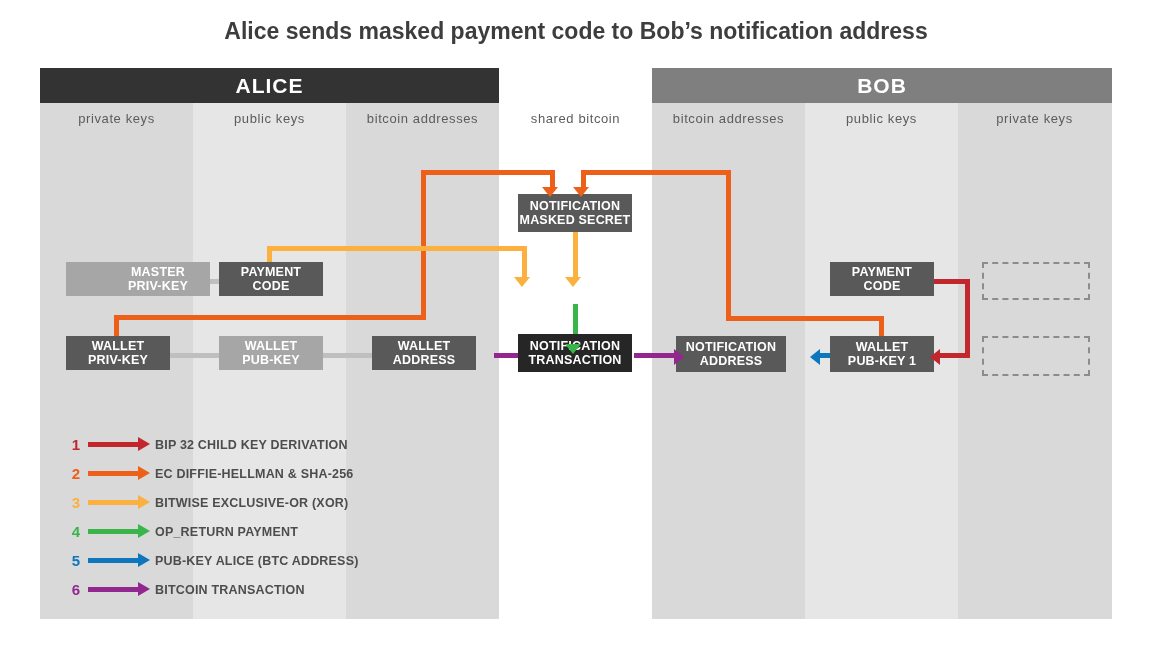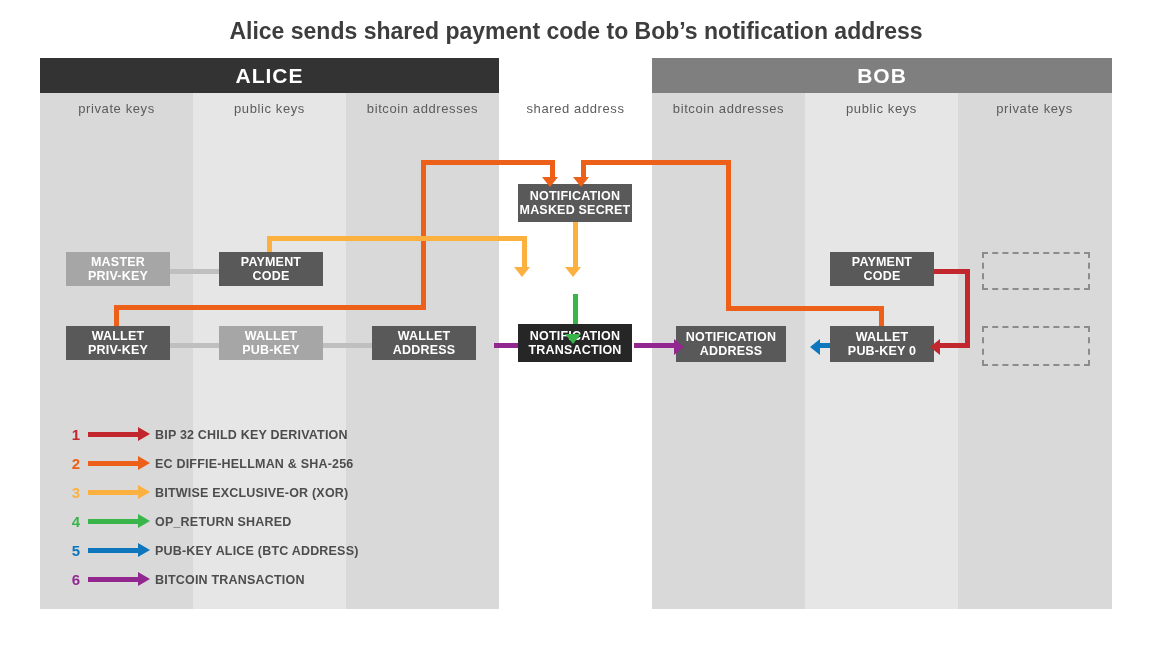--- a/index.html
+++ b/index.html
@@ -2,21 +2,21 @@
 <html><head>
 <meta charset="utf-8">
 <style>
   html,body{margin:0;padding:0;background:#ffffff;}
   body{width:1152px;height:648px;position:relative;overflow:hidden;
        font-family:"Liberation Sans","DejaVu Sans",sans-serif;}
 
   #title{position:absolute;left:0;top:18px;width:1152px;text-align:center;
          font-size:23px;font-weight:bold;color:#3d3d3d;letter-spacing:0px;}
 
-  #board{position:absolute;left:40px;top:58px;width:1072px;height:551px;}
+  #board{position:absolute;left:40px;top:68px;width:1072px;height:551px;}
 
   .col{position:absolute;top:0;width:153px;height:551px;}
   .col.c0{left:0;background:#d9d9d9;}
   .col.c1{left:153px;background:#e6e6e6;}
   .col.c2{left:306px;background:#d9d9d9;}
   .col.c3{left:459px;background:#ffffff;}
   .col.c4{left:612px;background:#d9d9d9;}
   .col.c5{left:765px;background:#e6e6e6;}
   .col.c6{left:918px;width:154px;background:#d9d9d9;}
 
@@ -65,39 +65,39 @@
         font-size:15px;font-weight:bold;line-height:22px;}
   .lbar{position:absolute;left:48px;top:8px;width:50px;height:5px;}
   .ltip{position:absolute;left:98px;top:3px;width:0;height:0;
         border-top:7px solid transparent;border-bottom:7px solid transparent;}
   .ltxt{position:absolute;left:95px;top:0;font-size:12.5px;font-weight:bold;
         color:#4d4d4d;line-height:22px;letter-spacing:.2px;white-space:nowrap;}
 </style>
 </head>
 <body>
 
-<div id="title">Alice sends shared payment code to Bob’s notification address</div>
+<div id="title">Alice sends masked payment code to Bob’s notification address</div>
 
 <div id="board">
 
   <div class="col c0"></div>
   <div class="col c1"></div>
   <div class="col c2"></div>
   <div class="col c3"></div>
   <div class="col c4"></div>
   <div class="col c5"></div>
   <div class="col c6"></div>
 
   <div class="party alice">ALICE</div>
   <div class="party bob">BOB</div>
 
   <div class="colhead" style="left:0">private keys</div>
   <div class="colhead" style="left:153px">public keys</div>
   <div class="colhead" style="left:306px">bitcoin addresses</div>
-  <div class="colhead" style="left:459px">shared address</div>
+  <div class="colhead" style="left:459px">shared bitcoin</div>
   <div class="colhead" style="left:612px">bitcoin addresses</div>
   <div class="colhead" style="left:765px">public keys</div>
   <div class="colhead" style="left:918px">private keys</div>
 
   <div class="wire h grey" style="left:130px;top:211px;width:106px;"></div>
 
   <div class="wire h grey" style="left:130px;top:285px;width:106px;"></div>
 
   <div class="wire h grey" style="left:283px;top:285px;width:106px;"></div>
 
@@ -131,21 +131,21 @@
   <div class="tip right purple" style="left:634px;top:281px;"></div>
 
   <div class="wire h blue" style="left:780px;top:285px;width:52px;"></div>
   <div class="tip left blue" style="left:770px;top:281px;"></div>
 
   <div class="wire h red" style="left:890px;top:211px;width:40px;"></div>
   <div class="wire v red" style="left:925px;top:211px;height:77px;"></div>
   <div class="wire h red" style="left:900px;top:285px;width:30px;"></div>
   <div class="tip left red" style="left:890px;top:281px;"></div>
 
-  <div class="node light" style="left:26px;top:194px;width:104px;height:34px;">
+  <div class="node light" style="left:26px;top:194px;width:104px;height:34px;padding-left:40px;">
     <span>MASTER</span>
     <span>PRIV-KEY</span>
   </div>
 
   <div class="node dark" style="left:179px;top:194px;width:104px;height:34px;">
     <span>PAYMENT</span>
     <span>CODE</span>
   </div>
 
   <div class="node dark" style="left:26px;top:268px;width:104px;height:34px;">
@@ -179,21 +179,21 @@
     <span>ADDRESS</span>
   </div>
 
   <div class="node dark" style="left:790px;top:194px;width:104px;height:34px;">
     <span>PAYMENT</span>
     <span>CODE</span>
   </div>
 
   <div class="node dark" style="left:790px;top:268px;width:104px;height:36px;">
     <span>WALLET</span>
-    <span>PUB-KEY  0</span>
+    <span>PUB-KEY  1</span>
   </div>
 
   <div class="node ghost" style="left:942px;top:194px;width:104px;height:34px;">
     <span></span>
   </div>
 
   <div class="node ghost" style="left:942px;top:268px;width:104px;height:36px;">
     <span></span>
   </div>
 
@@ -217,21 +217,21 @@
       <span class="lnum" style="color:#fbb040">3</span>
       <span class="lbar" style="background:#fbb040"></span>
       <span class="ltip" style="border-left:12px solid #fbb040"></span>
       <span class="ltxt" style="left:115px">BITWISE EXCLUSIVE-OR (XOR)</span>
     </div>
 
     <div class="lrow" style="top:87px;">
       <span class="lnum" style="color:#39b54a">4</span>
       <span class="lbar" style="background:#39b54a"></span>
       <span class="ltip" style="border-left:12px solid #39b54a"></span>
-      <span class="ltxt" style="left:115px">OP_RETURN SHARED</span>
+      <span class="ltxt" style="left:115px">OP_RETURN PAYMENT</span>
     </div>
 
     <div class="lrow" style="top:116px;">
       <span class="lnum" style="color:#0e76bc">5</span>
       <span class="lbar" style="background:#0e76bc"></span>
       <span class="ltip" style="border-left:12px solid #0e76bc"></span>
       <span class="ltxt" style="left:115px">PUB-KEY ALICE (BTC ADDRESS)</span>
     </div>
 
     <div class="lrow" style="top:145px;">

